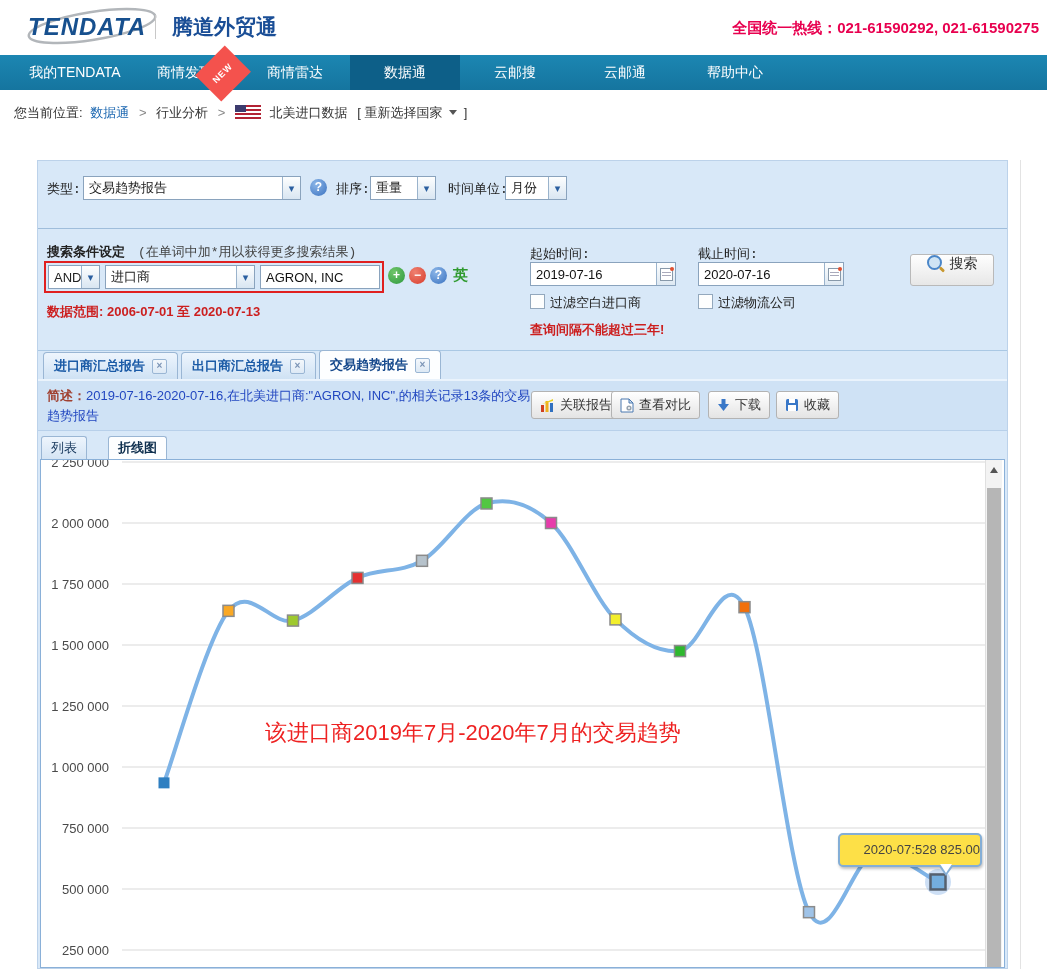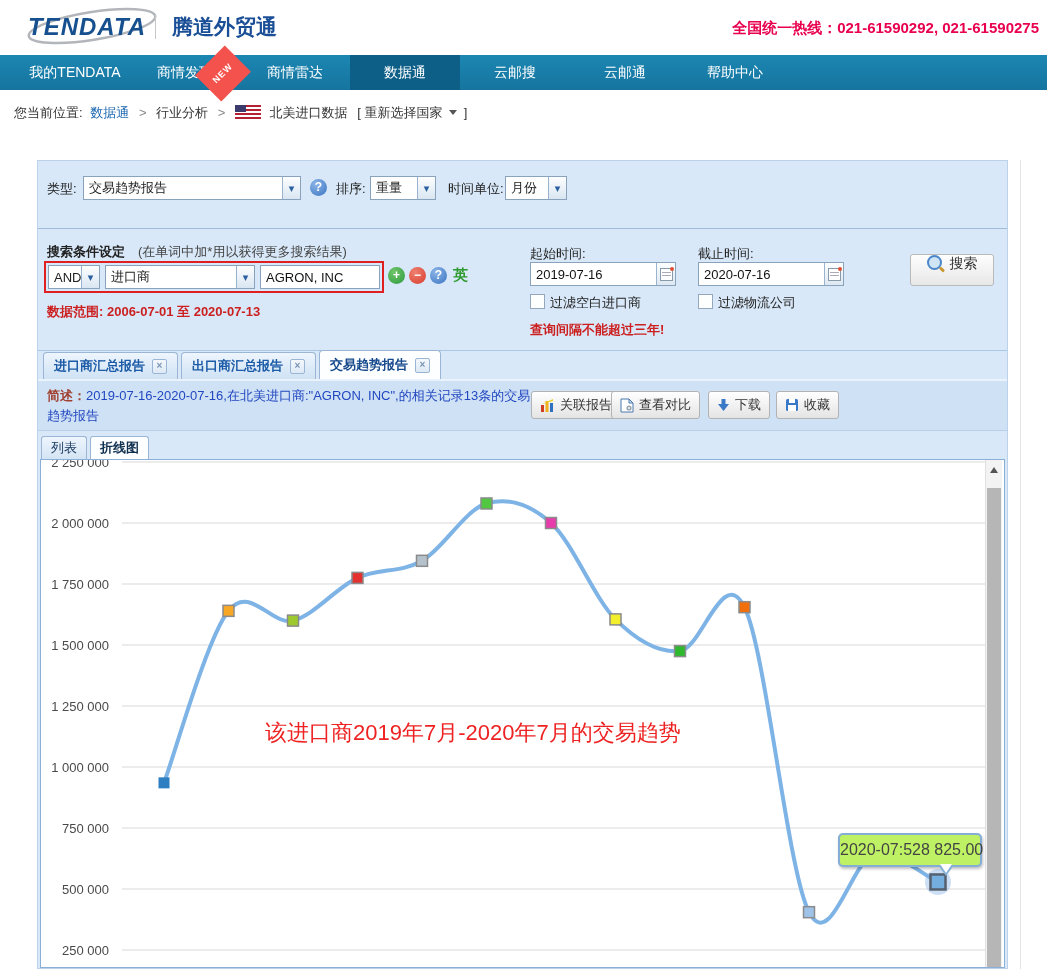--- a/index.html
+++ b/index.html
@@ -25,21 +25,21 @@
   .crumbs{position:absolute;left:0;top:90px;width:1047px;height:45px;line-height:45px;
           font-size:13px;color:#333;padding-left:14px;box-sizing:border-box;}
   .crumbs .lnk{color:#1a66b0;}
   .crumbs .sep{color:#888;margin:0 6px;}
   .flag{display:inline-block;vertical-align:-2px;margin-right:5px;}
   .caret-sm{display:inline-block;width:0;height:0;border-left:4px solid transparent;
             border-right:4px solid transparent;border-top:5px solid #555;margin:0 3px;vertical-align:2px;}
   
   .panel{position:absolute;left:37px;top:160px;width:971px;height:809px;background:#d8e8f8;
          border:1px solid #bcd2ea;box-sizing:border-box;}
-  .panel .lbl{position:absolute;font-size:13px;color:#222;white-space:nowrap;}
+  .panel .lbl{position:absolute;font-size:13px;color:#222;white-space:nowrap;font-family:Liberation Mono, monospace;}
   .divider{position:absolute;left:0;top:67px;width:100%;height:1px;background:#9fbddb;}
   .sel{background:#fff;border:1px solid #8aa3bd;height:24px;display:flex;align-items:center;
        font-size:13px;color:#222;box-sizing:border-box;cursor:pointer;}
   .sel.abs{position:absolute;}
   .sel .val{flex:1;padding:0 5px;white-space:nowrap;overflow:hidden;}
   .sel .dbtn{width:17px;height:100%;border-left:1px solid #9ab3cc;
              background:linear-gradient(#fdfefe,#d9e6f2);display:flex;align-items:center;justify-content:center;}
   .sel .dbtn::after{content:'▾';font-size:11px;color:#2b5fa0;line-height:1;}
   .circle-ic{display:inline-block;width:17px;height:17px;border-radius:50%;color:#fff;
              font-size:12px;font-weight:bold;text-align:center;line-height:17px;cursor:pointer;}
@@ -83,30 +83,30 @@
   .tab-close::before{content:'×';}
   
   .desc-bar{position:absolute;left:0;top:218px;width:100%;height:52px;background:#cfe2f5;
             border-top:2px solid #eaf3fc;border-bottom:1px solid #b8d0ea;box-sizing:border-box;}
   .desc-text{position:absolute;left:9px;top:5px;width:492px;font-size:13px;line-height:20px;color:#2247c0;}
   .desc-text b{color:#a04030;font-weight:bold;}
   .tool-btn{position:absolute;top:10px;height:28px;border:1px solid #b3b3b3;border-radius:3px;
             background:linear-gradient(#ffffff,#e4e4e4);display:flex;align-items:center;gap:5px;
             padding:0 8px;font-size:13px;color:#333;cursor:pointer;box-sizing:border-box;}
   
-  .subtabs{position:absolute;left:3px;top:274px;display:flex;gap:3px;align-items:flex-end;height:24px;}
+  .subtabs{position:absolute;left:3px;top:274px;display:flex;gap:21px;align-items:flex-end;height:24px;}
   .subtab{height:22px;line-height:22px;padding:0 9px;border:1px solid #9ab6d4;border-bottom:none;
           border-radius:3px 3px 0 0;background:linear-gradient(#eef5fd,#d4e4f4);font-size:13px;
           color:#1c3c60;cursor:pointer;}
   .subtab.active{background:#fdfeff;font-weight:bold;color:#10304f;}
   .chart-box{position:absolute;left:2px;right:2px;top:298px;bottom:0;background:#fff;
              border:1px solid #8ab0d8;box-sizing:border-box;overflow:hidden;}
   .chart-note{position:absolute;left:224px;top:258px;font-size:22px;color:#ee2222;white-space:nowrap;}
-  .tooltip{position:absolute;width:140px;height:30px;line-height:30px;text-align:center;background:#bef264;
-           border:2px solid #84aed6;border-radius:5px;font-size:16px;color:#444;
+  .tooltip{position:absolute;width:140px;height:30px;line-height:30px;text-align:right;background:#fde047;
+           border:2px solid #84aed6;border-radius:5px;font-size:13px;color:#444;
            box-shadow:1px 2px 3px rgba(0,0,0,.25);white-space:nowrap;}
   .tooltip::before{content:'';position:absolute;bottom:-11px;right:26px;border-left:8px solid transparent;
            border-right:8px solid transparent;border-top:11px solid #84aed6;}
   .tooltip::after{content:'';position:absolute;bottom:-8px;right:28px;border-left:6px solid transparent;
            border-right:6px solid transparent;border-top:9px solid #fff;}
   .vscroll{position:absolute;right:2px;top:0;bottom:0;width:16px;background:#f3f3f3;border-left:1px solid #e0e0e0;}
   .vs-up{position:absolute;left:0;top:0;width:16px;height:20px;background:#f3f3f3;cursor:pointer;}
   .vs-up::before{content:'';position:absolute;left:4px;top:7px;border-left:4px solid transparent;
                  border-right:4px solid transparent;border-bottom:6px solid #555;}
   .vs-thumb{position:absolute;left:1px;top:28px;bottom:0;width:14px;background:#b6b6b6;cursor:pointer;}

